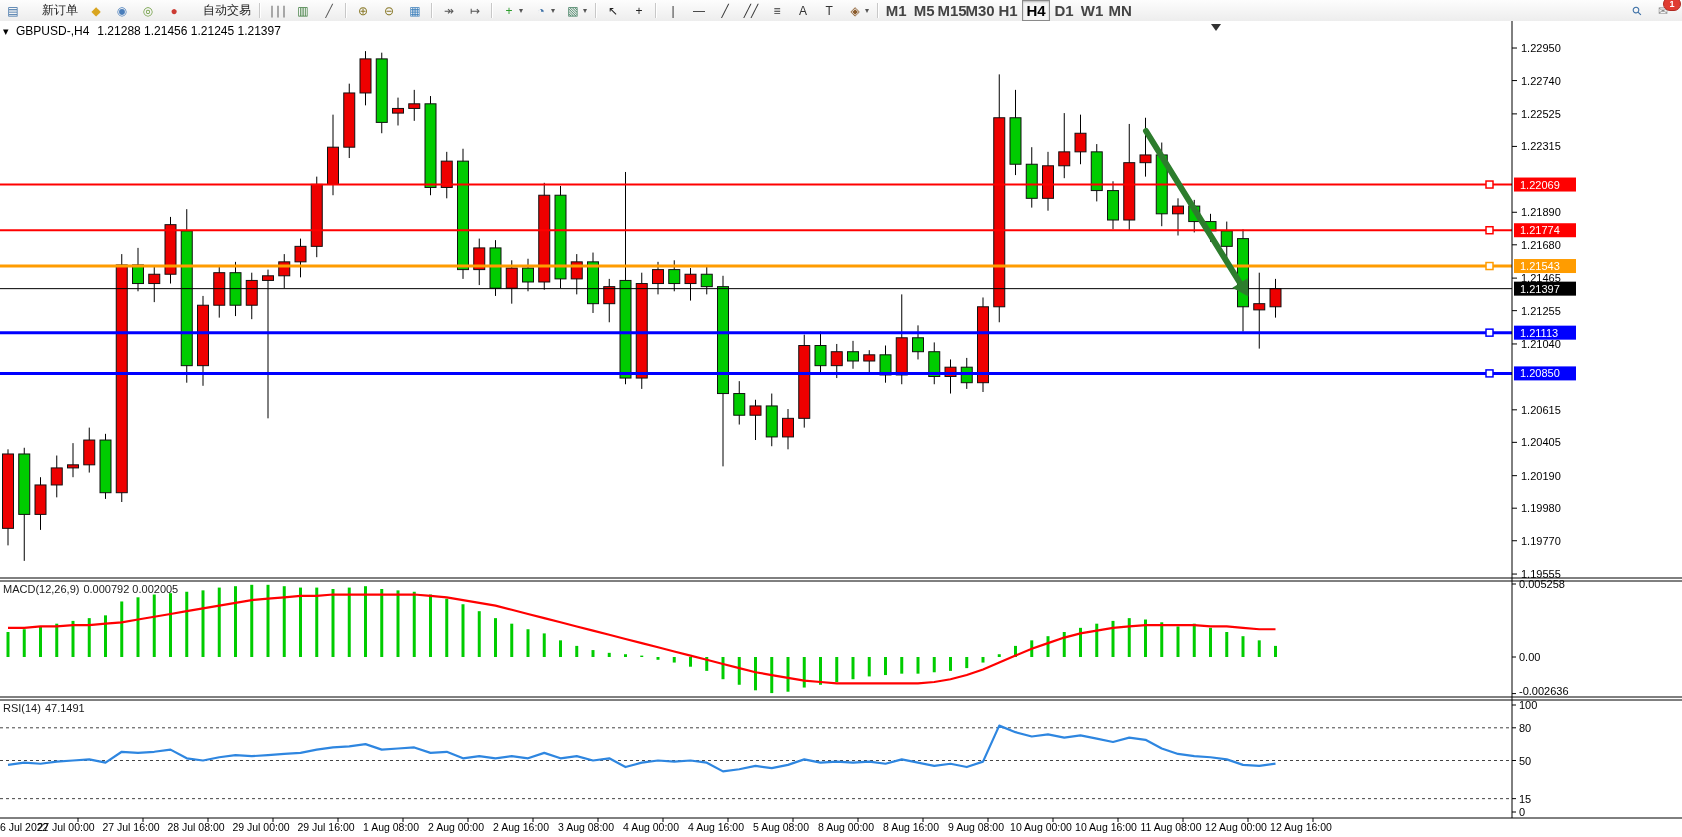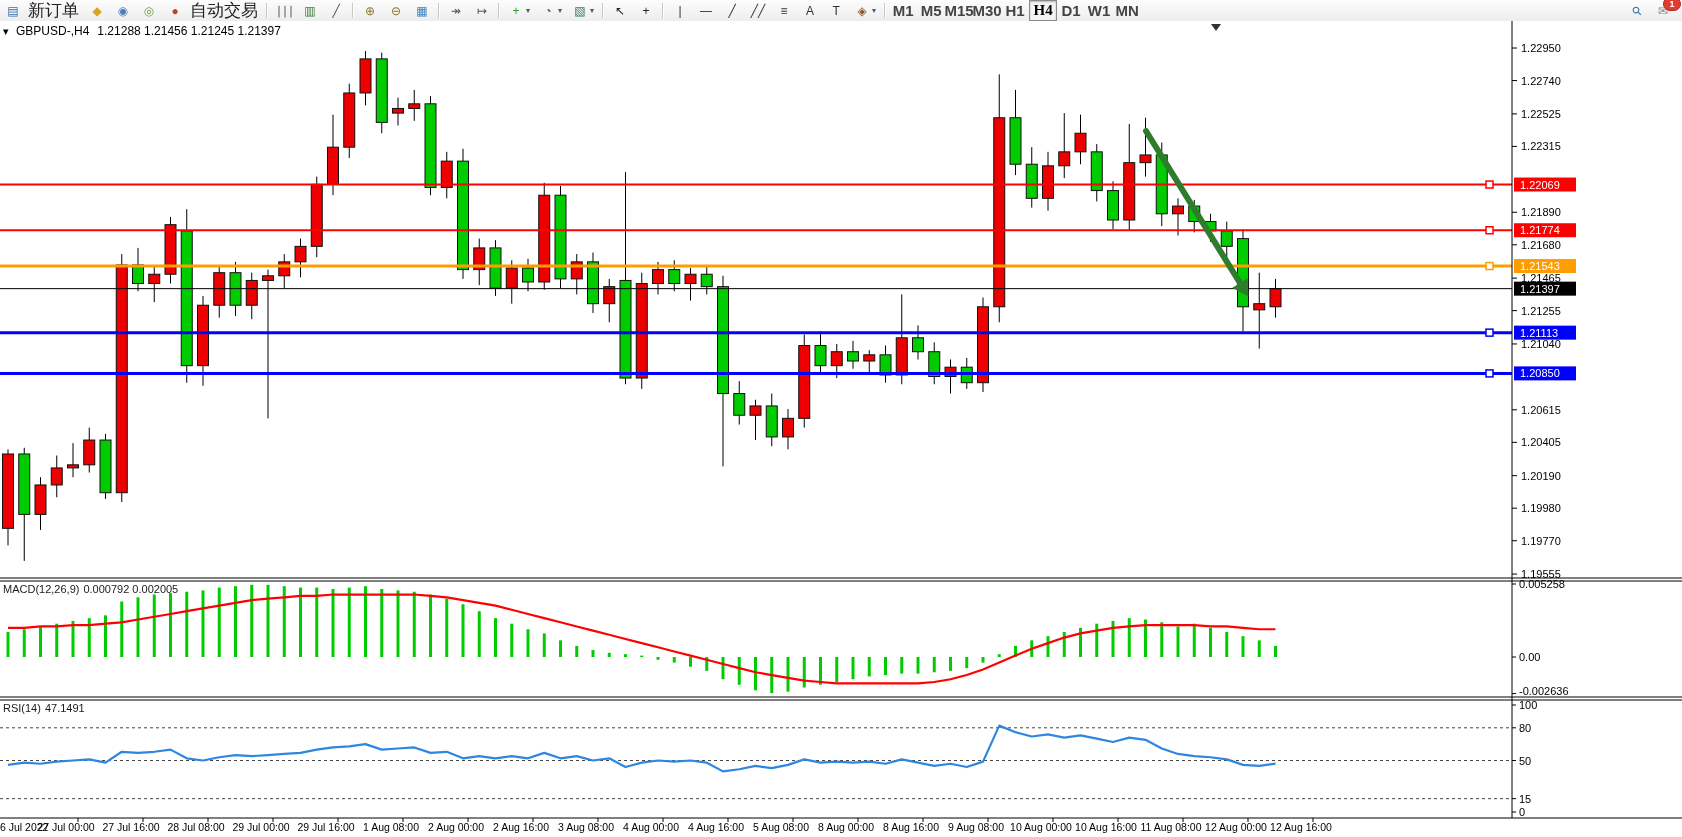--- a/index.html
+++ b/index.html
@@ -5,25 +5,25 @@
   html,body{margin:0;padding:0;width:1682px;height:837px;overflow:hidden;background:#ffffff;
     font-family:"Liberation Sans", sans-serif;-webkit-font-smoothing:antialiased;}
   #toolbar{position:absolute;left:0;top:0;width:1682px;height:21px;
     background:linear-gradient(#fdfdfd,#ededed);border-bottom:1px solid #b0b0b0;
     display:flex;align-items:center;font-size:11px;color:#333;user-select:none;}
   .tb-group{display:flex;align-items:center;height:21px;}
   .tb-sep{width:1px;height:15px;background:#c8c8c8;margin:0 3px;border-right:1px solid #fff;}
   .tb-btn{display:flex;align-items:center;height:19px;padding:0 3px;margin:0 1px;border:1px solid transparent;
     border-radius:2px;cursor:pointer;white-space:nowrap;}
   .tb-btn .ic{display:inline-block;width:16px;text-align:center;font-size:12px;line-height:16px;}
-  .tb-btn .lbl{margin-left:7px;font-size:17px;color:#222;}
+  .tb-btn .lbl{margin-left:21px;font-size:12px;color:#222;}
   .tb-btn .dd{font-size:8px;color:#555;margin-left:2px;}
   .tb-tf{width:26px;height:19px;display:flex;align-items:center;justify-content:center;
     font-size:15px;font-weight:bold;color:#444;border:1px solid transparent;cursor:pointer;}
-  .tb-tf.active{background:#f5f5f5;border:1px solid #8a8a8a;box-shadow:inset 0 1px 2px rgba(0,0,0,.25);color:#000;font-family:Liberation Serif, serif;}
+  .tb-tf.active{background:#f5f5f5;border:1px solid #8a8a8a;box-shadow:inset 0 1px 2px rgba(0,0,0,.25);color:#000;}
   #tb-right{margin-left:auto;display:flex;align-items:center;padding-right:6px;}
   .badge{position:absolute;top:-4px;right:-7px;min-width:12px;height:12px;border-radius:7px;background:#e03c31;
     color:#fff;font-size:9px;font-weight:bold;display:flex;align-items:center;justify-content:center;padding:0 2px;
     border:1px solid #b02a22;}
   .bubble{position:relative;}
   #chart-wrap{position:absolute;left:0;top:21px;width:1682px;height:816px;}
   svg text{font-family:"Liberation Sans", sans-serif;}
 </style>
 </head>
 <body>

